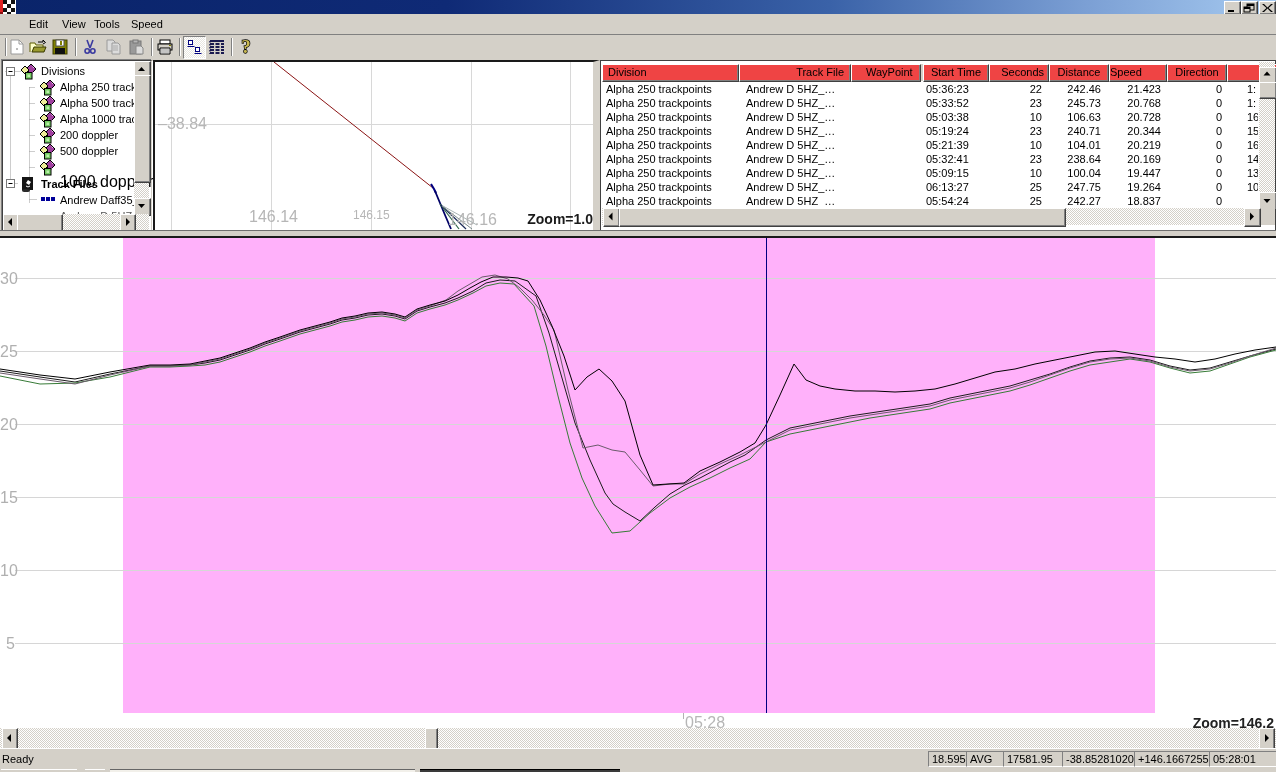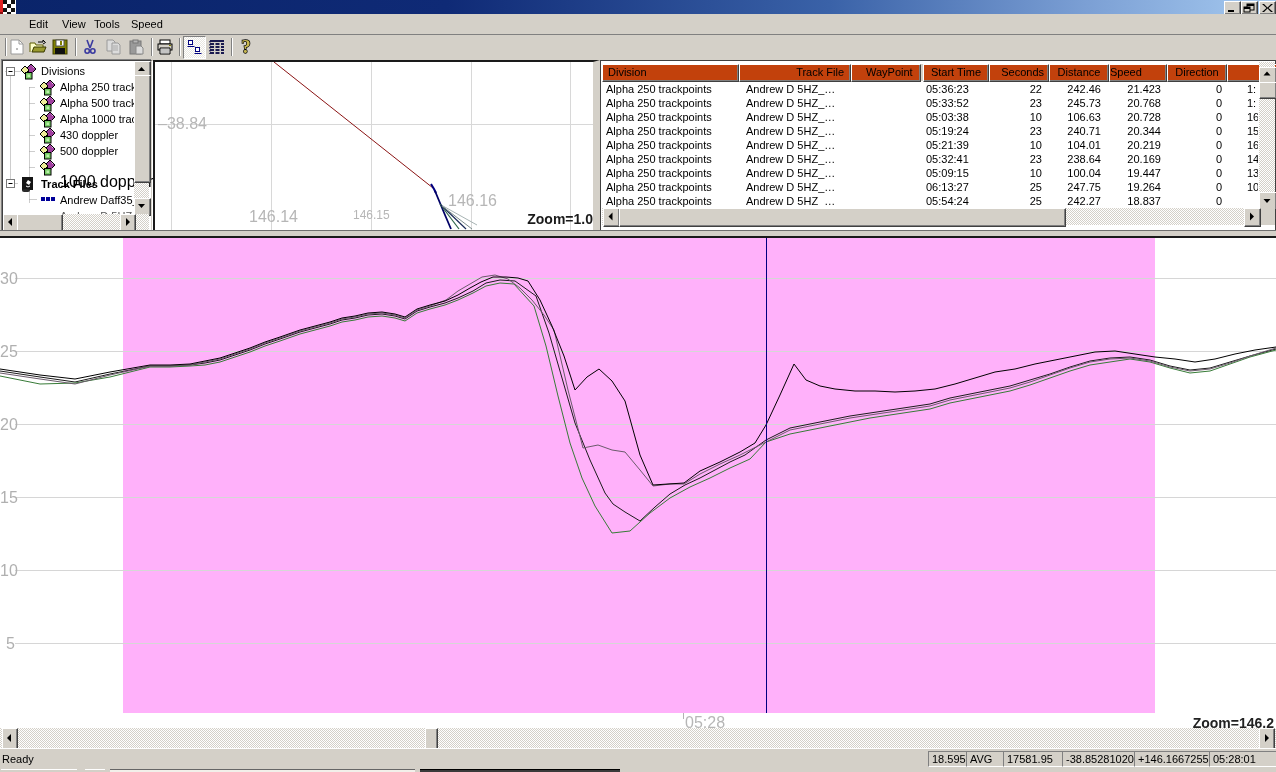--- a/index.html
+++ b/index.html
@@ -5,21 +5,21 @@
 html,body{margin:0;padding:0;}
 body{width:1276px;height:772px;overflow:hidden;position:relative;
  font-family:"Liberation Sans",sans-serif;background:#d4d0c8;}
 .abs{position:absolute;}
 .btn3d{background:#d4d0c8;border-top:1px solid #fff;border-left:1px solid #fff;
  border-bottom:1px solid #404040;border-right:1px solid #404040;
  box-shadow:inset -1px -1px 0 #808080;}
 .dither{background-image:linear-gradient(45deg,#fff 25%,transparent 25%,transparent 75%,#fff 75%),
  linear-gradient(45deg,#fff 25%,transparent 25%,transparent 75%,#fff 75%);
  background-size:2px 2px;background-position:0 0,1px 1px;background-color:#d4d0c8;}
-.hc{position:absolute;top:0;height:15px;background:#c2410c;padding-top:1px;
+.hc{position:absolute;top:0;height:15px;background:#ef4444;padding-top:1px;
  border-top:1px solid #fff;border-left:1px solid #fff;
  border-bottom:1px solid #404040;border-right:1px solid #404040;
  box-shadow:inset -1px -1px 0 #808080;overflow:hidden;white-space:nowrap;}
 .tr{position:absolute;left:0;height:14px;width:656px;}
 .tr span{position:absolute;top:0;white-space:nowrap;}
 .t1{left:4px;}.t2{left:144px;}.t3{left:324px;}
 .t4{left:384px;width:56px;text-align:right;}
 .t5{left:444px;width:55px;text-align:right;}
 .t6{left:504px;width:55px;text-align:right;}
 .t7{left:562px;width:58px;text-align:right;}
@@ -200,21 +200,21 @@
   <g fill="#000099">
    <rect x="38" y="136" width="4" height="4"></rect>
         <rect x="43" y="136" width="4" height="4"></rect>
         <rect x="48" y="136" width="4" height="4"></rect>
   </g>
  </svg>
  <div style="position:absolute;left:38px;top:4px;font-size:11px;">Divisions</div>
  <div style="position:absolute;left:57px;top:20px;font-size:11px;white-space:nowrap;">Alpha 250 track</div>
  <div style="position:absolute;left:57px;top:36px;font-size:11px;white-space:nowrap;">Alpha 500 track</div>
  <div style="position:absolute;left:57px;top:52px;font-size:11px;white-space:nowrap;">Alpha 1000 trac</div>
- <div style="position:absolute;left:57px;top:68px;font-size:11px;white-space:nowrap;">430 doppler</div>
+ <div style="position:absolute;left:57px;top:68px;font-size:11px;white-space:nowrap;">200 doppler</div>
  <div style="position:absolute;left:57px;top:84px;font-size:11px;white-space:nowrap;">500 doppler</div>
  <div style="position:absolute;left:57px;top:112px;font-size:16px;white-space:nowrap;text-align:right;">1000 doppler</div>
  <div style="position:absolute;left:38px;top:117px;font-size:11px;font-weight:bold;">Track Files</div>
  <div style="position:absolute;left:57px;top:133px;font-size:11px;white-space:nowrap;">Andrew Daff35_</div>
  <div style="position:absolute;left:57px;top:149px;font-size:11px;white-space:nowrap;overflow:hidden;height:4px;color:#555;">Andrew D 5HZ</div>
 
  <div class="dither" style="position:absolute;left:131px;top:0;width:15px;height:153px;">
   <div class="btn3d" style="position:absolute;left:0;top:0;width:15px;height:14px;">
    <svg width="13" height="12">
           <path d="M6.5 3 L10 7 L3 7 Z" fill="#000"></path>
@@ -251,21 +251,21 @@
   <path d="M276 122 L279 127 L281 131" stroke="#000080" stroke-width="2" fill="none"></path>
   <polyline points="280,129 285,141 290,153 296,167" stroke="#000066" stroke-width="1.8" fill="none"></polyline>
   <path d="M285 142 L304 167" stroke="#2e6648" stroke-width="1.2" fill="none"></path>
   <path d="M286 143 L311 167" stroke="#1a2a56" stroke-width="1.2" fill="none"></path>
   <path d="M287 144 L317 167" stroke="#7a8a8a" fill="none"></path>
   <path d="M288 144 L322 163" stroke="#a8b4b4" fill="none"></path>
  </svg>
  <div style="position:absolute;left:3px;top:53px;font-size:16px;color:#b6b6b6;">–38.84</div>
  <div style="position:absolute;left:94px;top:146px;font-size:16px;color:#b6b6b6;">146.14</div>
  <div style="position:absolute;left:198px;top:146px;font-size:12px;color:#b6b6b6;">146.15</div>
- <div style="position:absolute;left:293px;top:130px;font-size:16px;color:#b6b6b6;">146.16</div>
+ <div style="position:absolute;left:293px;top:149px;font-size:16px;color:#b6b6b6;">146.16</div>
  <div style="position:absolute;right:0px;top:149px;font-size:14px;font-weight:bold;color:#1a1a1a;">Zoom=1.0</div>
 </div>
 
 <div class="abs" id="tablepanel" style="left:600px;top:60px;width:676px;height:171px;background:#fff;
  border:1px solid #404040;box-sizing:border-box;font-size:11px;">
 
  <div style="position:absolute;left:1px;top:3px;height:17px;width:673px;background:#d4d0c8;">
   <div class="hc" style="left:0;width:135px;"><span style="padding-left:5px;">Division</span></div>
   <div class="hc" style="left:137px;width:110px;text-align:right;"><span style="padding-right:6px;">Track File</span></div>
   <div class="hc" style="left:249px;width:68px;"><span style="padding-left:14px;">WayPoint</span></div>

